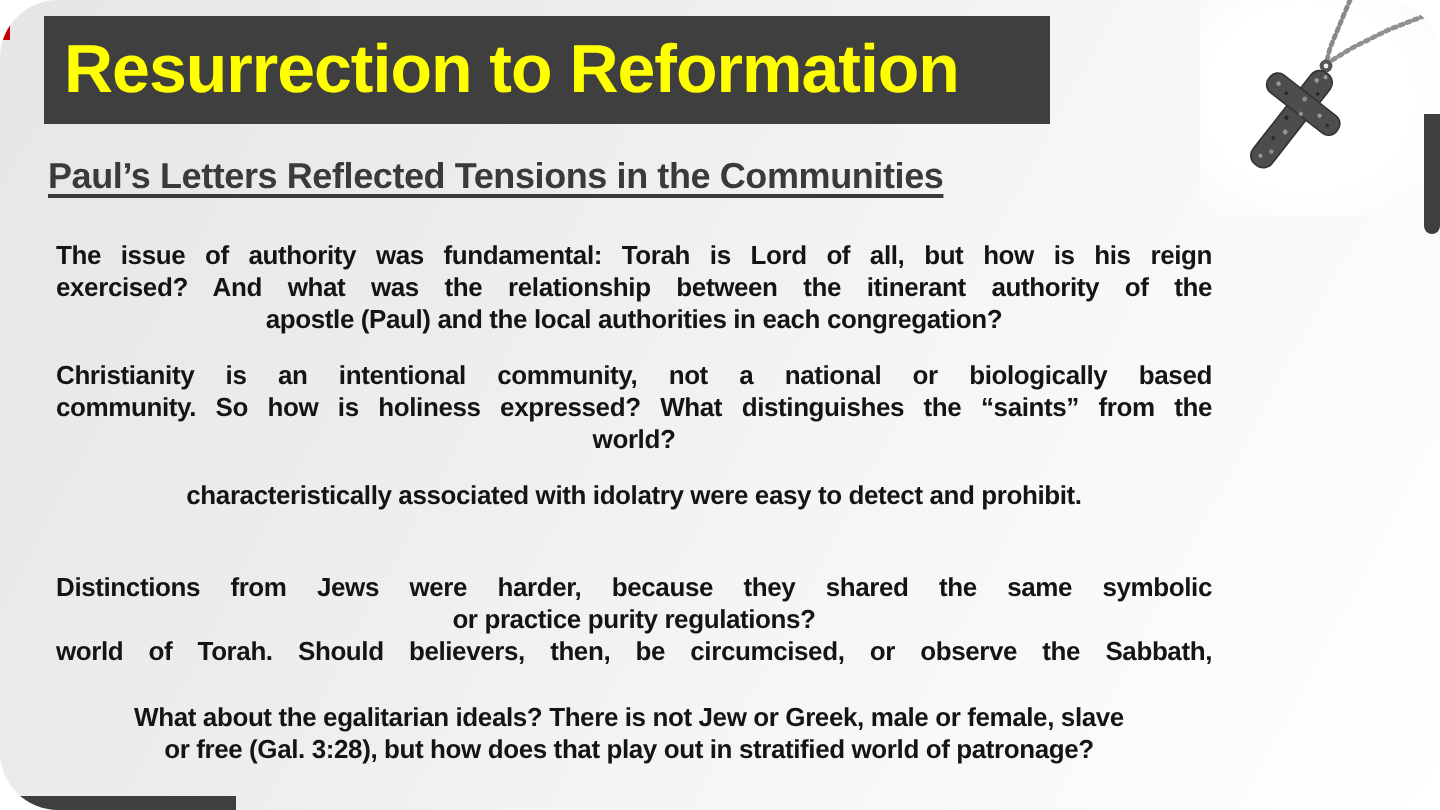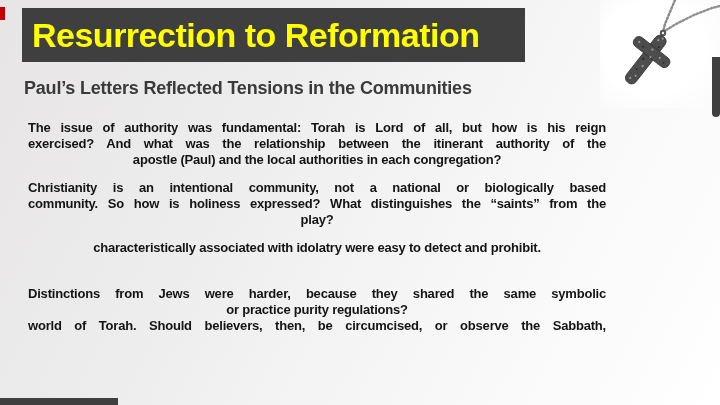--- a/index.html
+++ b/index.html
@@ -1,38 +1,39 @@
 <!DOCTYPE html>
 <html style="--banner-bg: #3f3f3f; --title: #ffff00; --subtitle: #3a3a3a; --body: #141414; --accent-red: #c00000; --bar: #3f3f3f;"><head>
 <meta charset="utf-8">
 <style>
   html,body{margin:0;padding:0;}
   .stage{
     position:relative;width:720px;height:405px;overflow:hidden;
     font-family:"Liberation Sans",sans-serif;
     background:linear-gradient(118deg,#e7e5e5 0%,#edecec 30%,#f7f6f6 62%,#ffffff 100%);
+    border-radius:29px;
   }
   .accent-red{
     position:absolute;left:0;top:7px;width:5px;height:13px;
     background:var(--accent-red,#c00000);
   }
   .banner{
     position:absolute;left:22px;top:8px;width:503px;height:54px;
     background:var(--banner-bg,#3f3f3f);
     display:flex;align-items:center;padding-left:10px;box-sizing:border-box;
   }
   .banner .title{
     color:var(--title,#ffff00);font-size:34px;font-weight:bold;
     letter-spacing:-0.5px;white-space:nowrap;
   }
   .subtitle{
     position:absolute;left:24px;top:78px;
     color:var(--subtitle,#3a3a3a);font-size:18px;font-weight:bold;
     letter-spacing:-0.2px;white-space:nowrap;
-    text-decoration-thickness:2px;text-underline-offset:3px;
+    text-decoration:underline;text-decoration-thickness:2px;text-underline-offset:3px;
   }
   .body-text{
     position:absolute;left:28px;top:120px;width:578px;
     color:var(--body,#141414);font-size:13px;font-weight:bold;
     letter-spacing:-0.2px;line-height:16px;
   }
   .para{margin:0 0 12px 0;}
   .para.gap-lg{margin-bottom:17px;margin-top:30px;}
   .para.shift-left{margin-left:-5px;margin-top:17px;}
   .line{text-align:center;}
@@ -95,28 +96,32 @@
 
   <div class="body-text">
     <div class="para">
         <div class="line jline">The issue of authority was fundamental: Torah is Lord of all, but how is his reign</div>
         <div class="line jline">exercised? And what was the relationship between the itinerant authority of the</div>
         <div class="line">apostle (Paul) and the local authorities in each congregation?</div>
       </div>
     <div class="para">
         <div class="line jline">Christianity is an intentional community, not a national or biologically based</div>
         <div class="line jline">community. So how is holiness expressed? What distinguishes the “saints” from the</div>
-        <div class="line">play?</div>
+        <div class="line">world?</div>
       </div>
     <div class="para">
         <div class="line">characteristically associated with idolatry were easy to detect and prohibit.</div>
       </div>
     <div class="para gap-lg">
         <div class="line jline">Distinctions from Jews were harder, because they shared the same symbolic</div>
         <div class="line">or practice purity regulations?</div>
         <div class="line jline">world of Torah. Should believers, then, be circumcised, or observe the Sabbath,</div>
       </div>
+    <div class="para shift-left nojust">
+        <div class="line">What about the egalitarian ideals? There is not Jew or Greek, male or female, slave</div>
+        <div class="line">or free (Gal. 3:28), but how does that play out in stratified world of patronage?</div>
+      </div>
   </div>
 
   <div class="scrollbar-thumb"></div>
   <div class="bottom-bar"></div>
 
 </div>
 
 </body></html>

